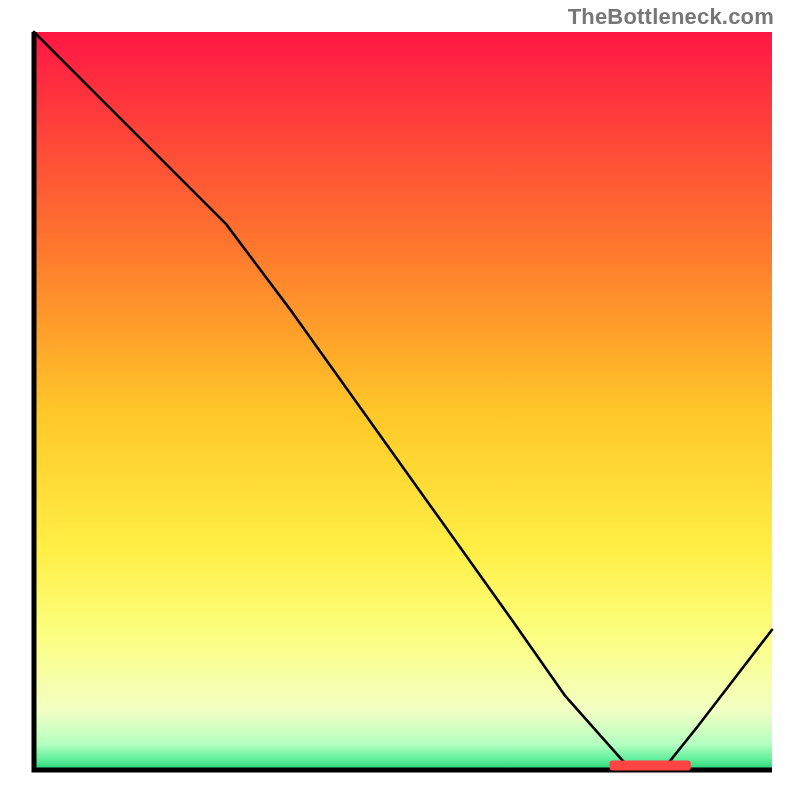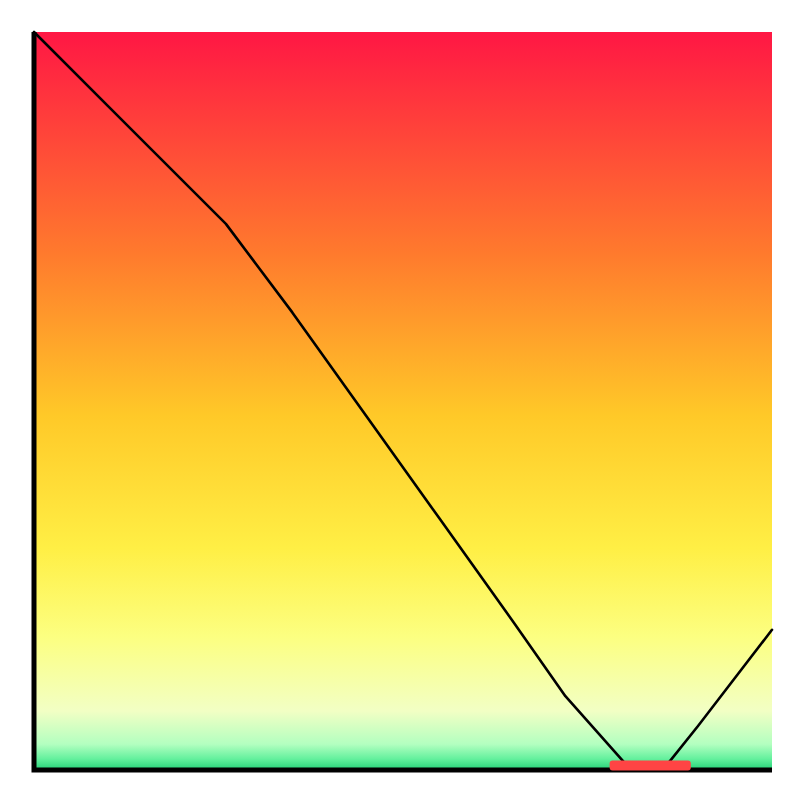--- a/index.html
+++ b/index.html
@@ -28,20 +28,21 @@
   svg {
     position: absolute;
     top: 0;
     left: 0;
   }
 </style>
 </head>
 <body>
 <div class="wrap">
 
+<div class="watermark">TheBottleneck.com</div>
 
 <svg id="chart-svg" width="800" height="800" viewBox="0 0 800 800">
   <defs>
     <linearGradient id="bg-grad" x1="0" y1="0" x2="0" y2="1">
           <stop offset="0%" stop-color="#ff1744"></stop>
           <stop offset="30%" stop-color="#ff7a2d"></stop>
           <stop offset="52%" stop-color="#ffc928"></stop>
           <stop offset="70%" stop-color="#ffef45"></stop>
           <stop offset="82%" stop-color="#fcff81"></stop>
           <stop offset="92%" stop-color="#f2ffc4"></stop>

